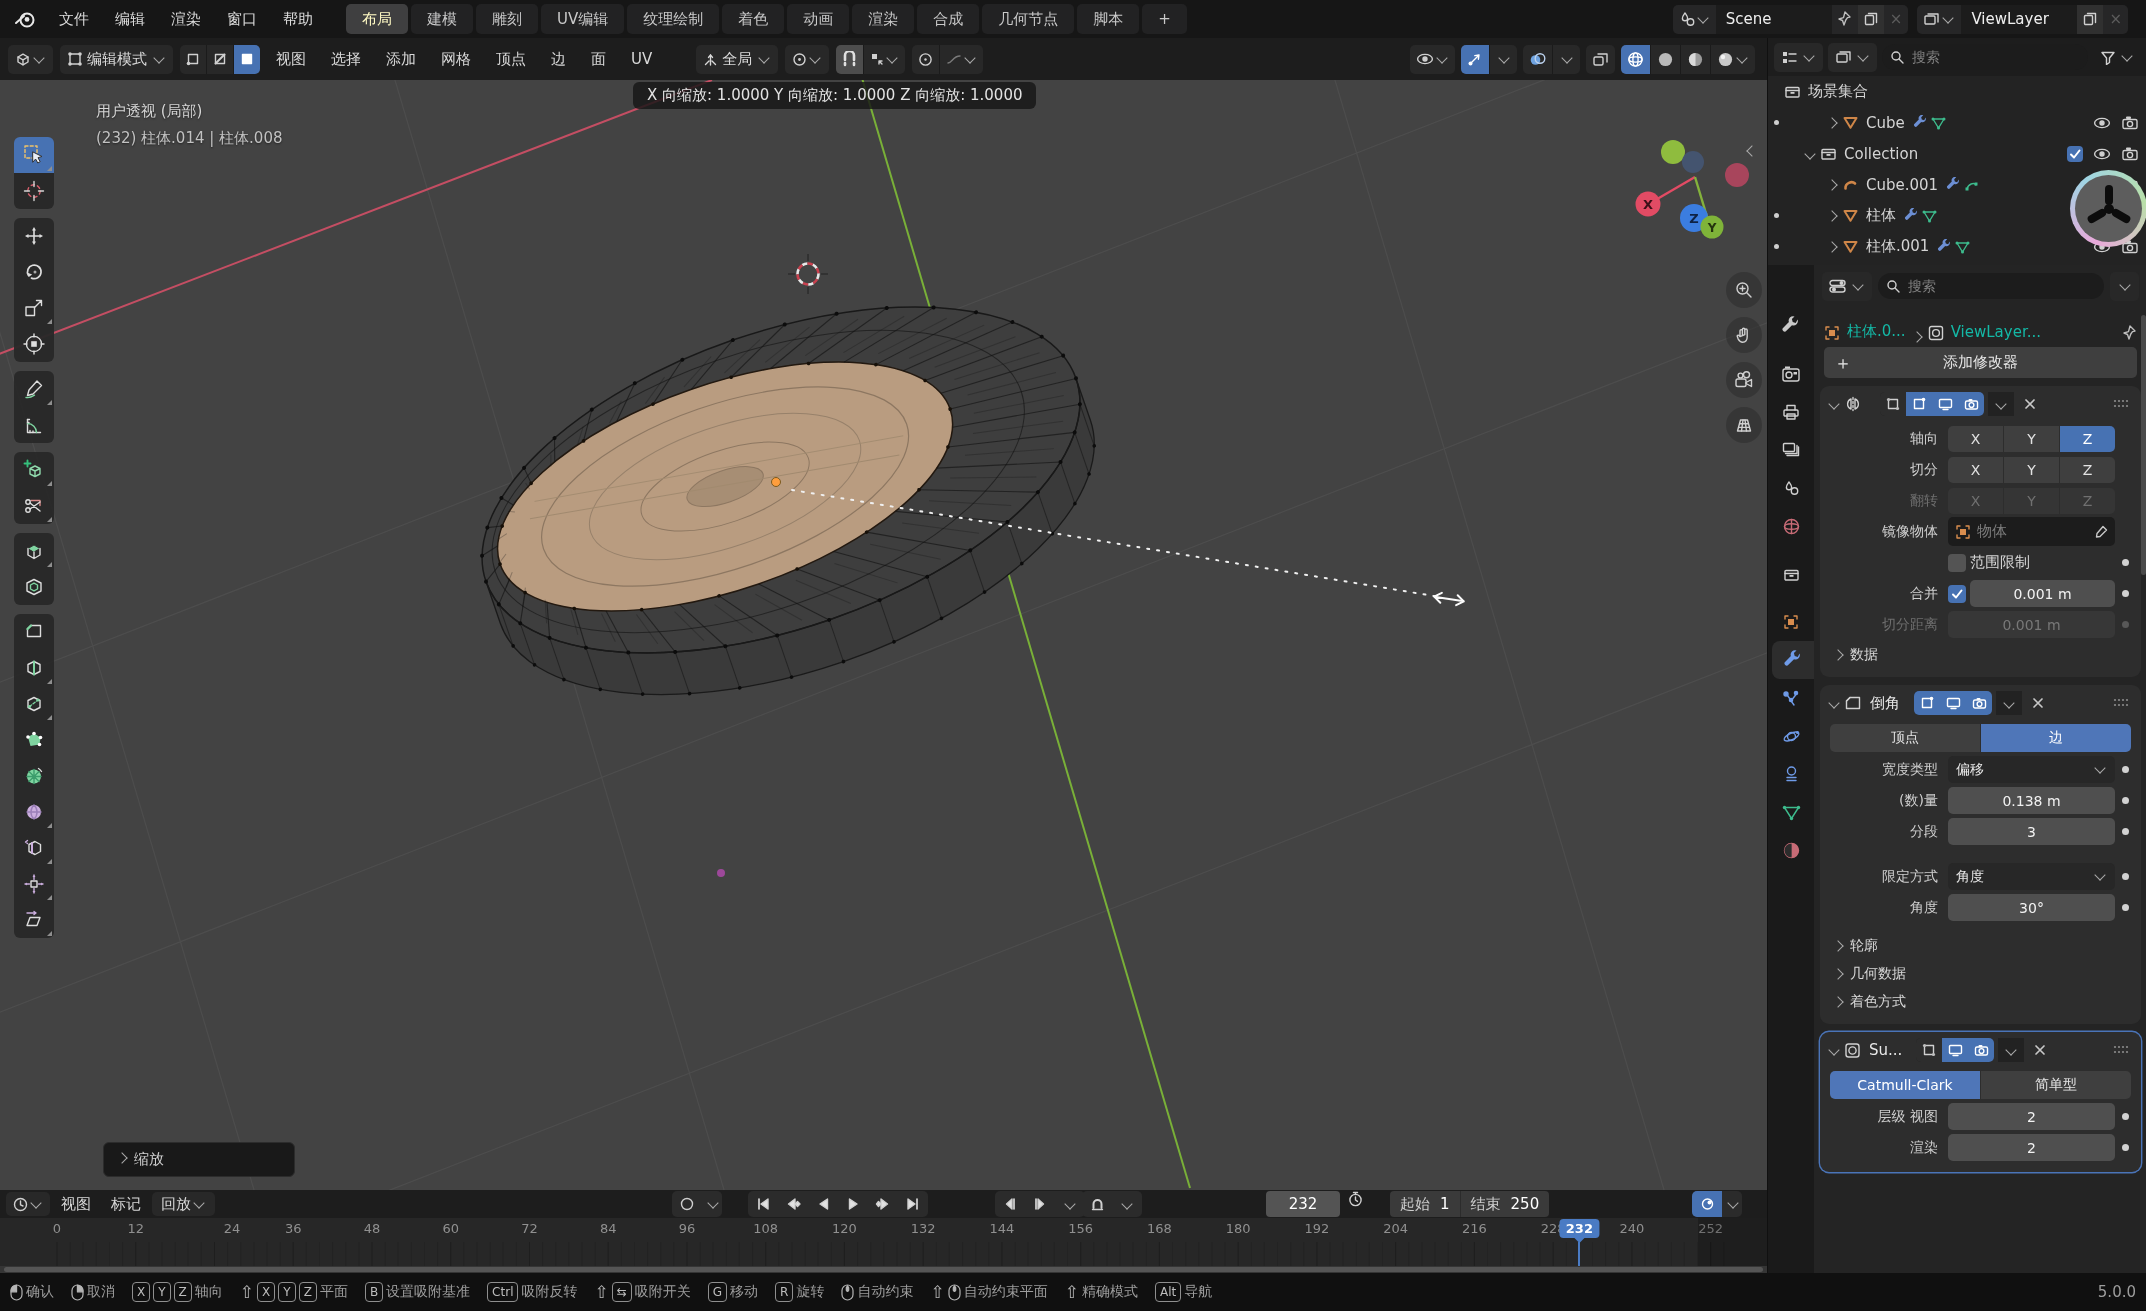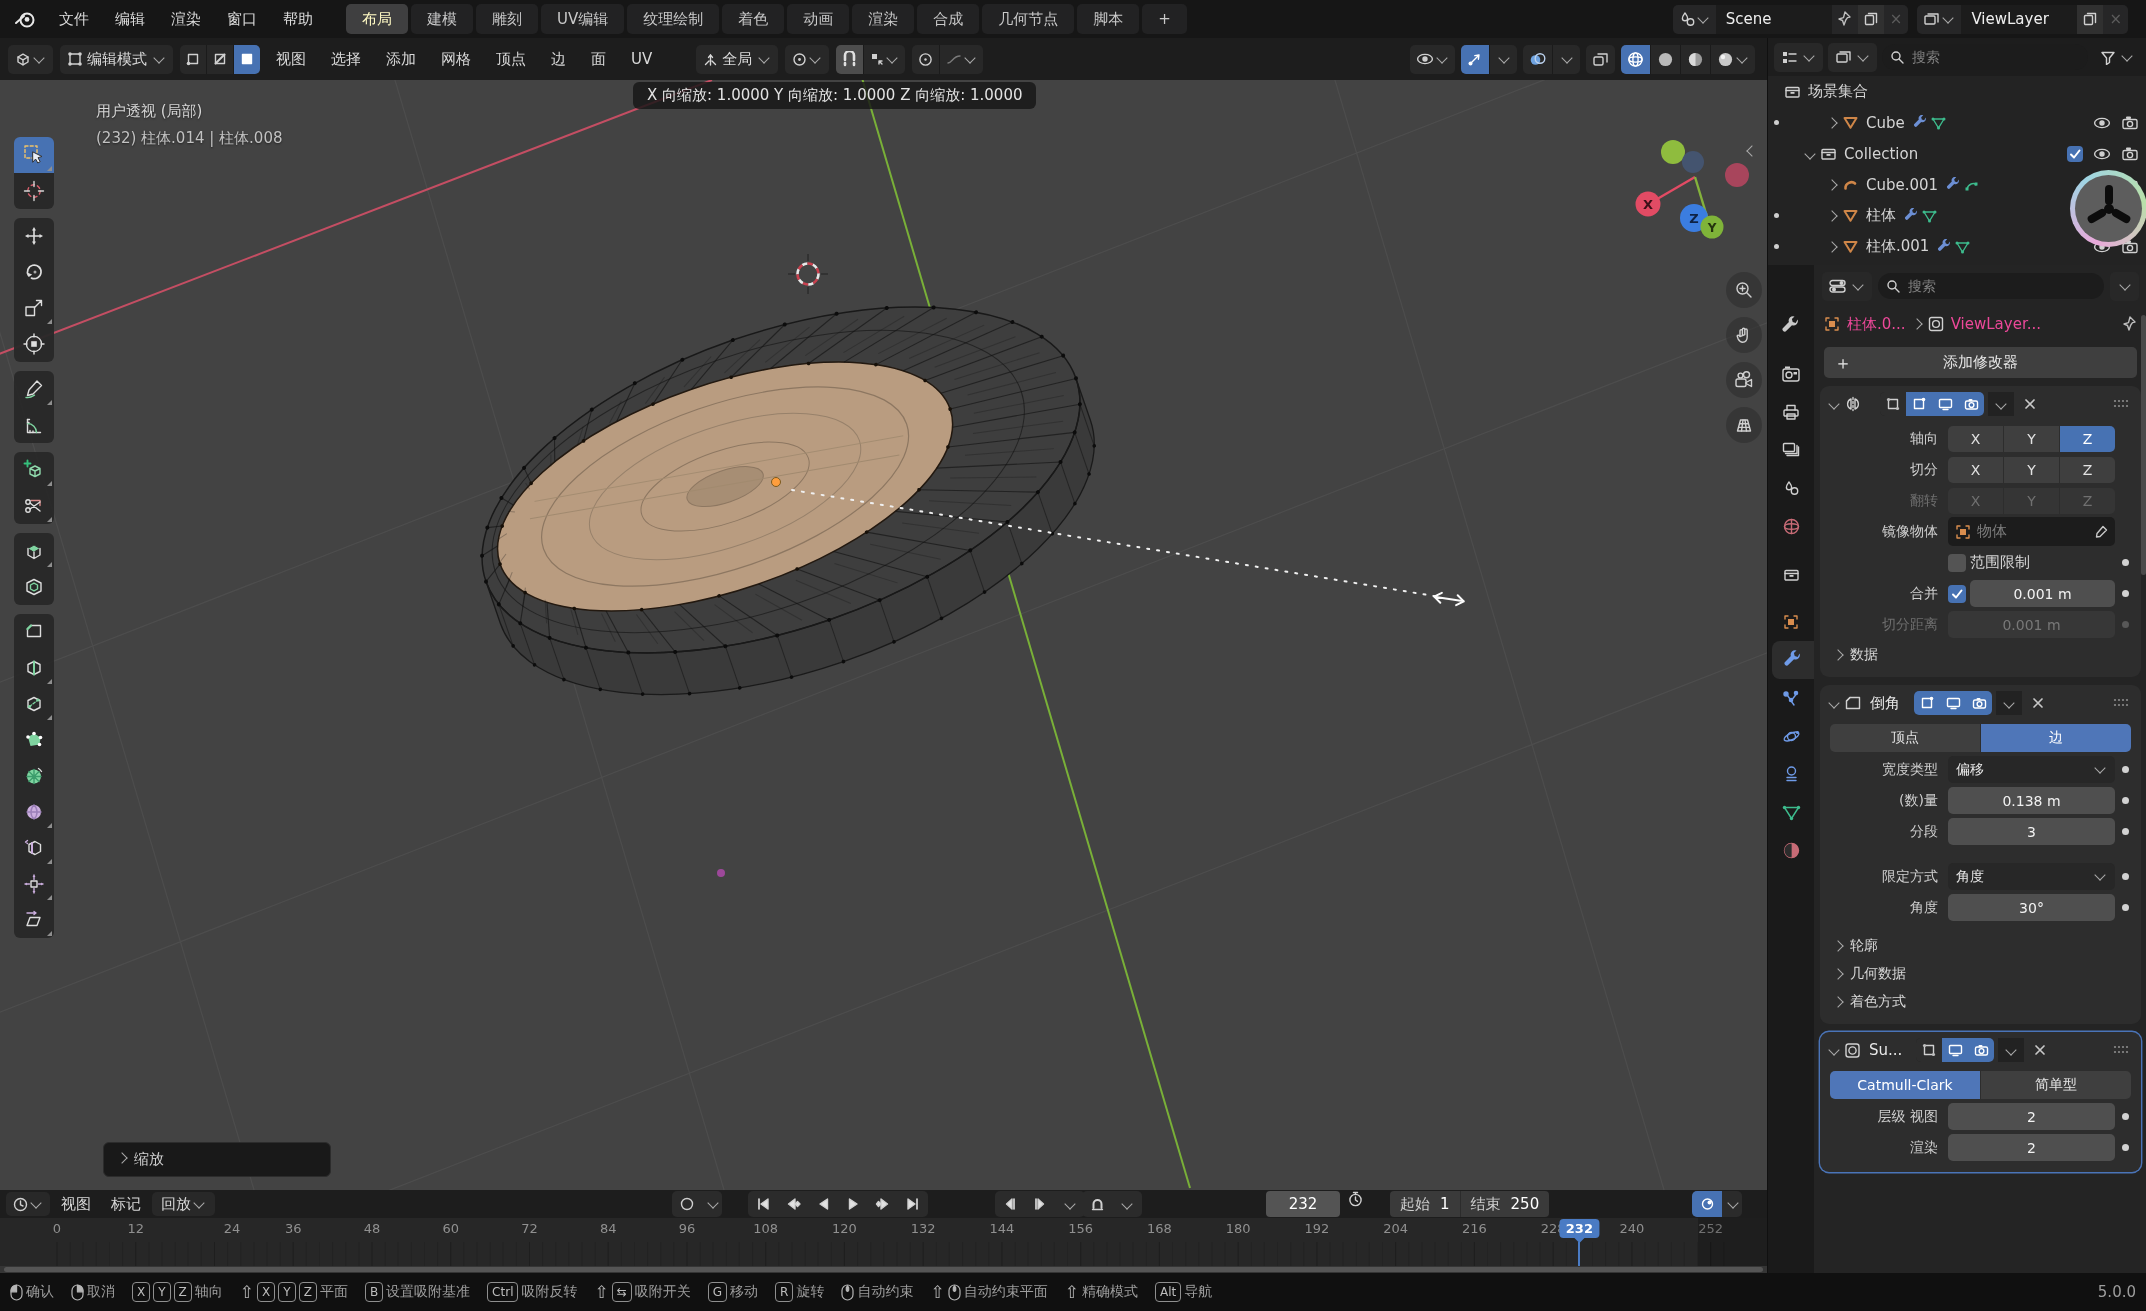--- a/index.html
+++ b/index.html
@@ -27,21 +27,21 @@
   .hgrp>*+*{border-left:1px solid #1b1b1b;}
   .tgl.on{background:#4772b3;}
   .hmenu{padding:0 9px;color:#d8d8d8;height:42px;display:flex;align-items:center;}
   
   #viewport{position:absolute;left:0;top:80px;width:1767px;height:1110px;background:#434343;overflow:hidden;}
   #vp-svg{position:absolute;left:0;top:0;}
   #vp-info{position:absolute;left:96px;top:18px;line-height:27px;color:#d6d6d6;text-shadow:0 1px 2px rgba(0,0,0,.5);}
   #vp-info .l2{color:#c2c2c2;}
   #scale-pill{position:absolute;left:633px;top:2px;height:27px;background:rgba(22,22,22,.82);border-radius:6px;
        display:flex;align-items:center;padding:0 14px;color:#e3e3e3;}
-  #op-panel{position:absolute;left:103px;top:1062px;width:228px;height:35px;background:#191919;border:1px solid #2c2c2c;border-radius:6px;display:flex;align-items:center;padding:0 10px;color:#cfcfcf;box-sizing:border-box;}
+  #op-panel{position:absolute;left:103px;top:1062px;width:192px;height:35px;background:#191919;border:1px solid #2c2c2c;border-radius:6px;display:flex;align-items:center;padding:0 10px;color:#cfcfcf;box-sizing:border-box;}
   #toolbar{position:absolute;left:14px;top:48px;display:flex;flex-direction:column;z-index:5;}
   .tool{width:40px;height:36px;background:rgba(41,41,41,.96);display:flex;align-items:center;justify-content:center;position:relative;}
   .tool.active{background:#4772b3;}
   .tool.grp-start{border-radius:6px 6px 0 0;margin-top:9px;}
   .tool.grp-end{border-radius:0 0 6px 6px;}
   .tool .corner{position:absolute;right:2px;bottom:2px;width:0;height:0;border-left:5px solid transparent;border-bottom:5px solid #8f8f8f;}
   .navbtn{position:absolute;width:36px;height:36px;border-radius:50%;background:rgba(47,47,47,.62);display:flex;align-items:center;justify-content:center;}
   #gizmo{position:absolute;left:1600px;top:40px;}
   #vp-collapse{position:absolute;left:1744px;top:70px;}
   
@@ -56,21 +56,21 @@
   .ol-dotcol{width:16px;display:flex;justify-content:center;flex:none;}
   .ol-dot{width:5px;height:5px;border-radius:50%;background:#cfcfcf;}
   .ol-badges{display:flex;gap:3px;margin-left:8px;}
   .ol-ctrl{display:flex;gap:10px;margin-left:auto;align-items:center;}
   #properties{position:absolute;left:0;top:227px;width:379px;height:1008px;background:#242424;overflow:hidden;}
   #prop-tabs{position:absolute;left:0;top:0;width:46px;height:1008px;background:#1a1a1a;display:flex;flex-direction:column;align-items:stretch;padding-top:42px;box-sizing:border-box;}
   .ptab{height:38px;display:flex;align-items:center;justify-content:center;}
   .ptab.active{background:#2d2d2d;border-radius:8px 0 0 8px;margin-left:4px;}
   #prop-main{position:absolute;left:46px;top:0;width:333px;height:1008px;background:#242424;}
   #prop-header{display:flex;align-items:center;gap:6px;height:42px;padding:0 8px;}
-  #prop-bc{display:flex;align-items:center;gap:7px;height:34px;padding:0 10px;color:#ec4899;}
+  #prop-bc{display:flex;align-items:flex-end;gap:7px;height:34px;padding:0 10px;color:#14b8a6;}
   #add-mod{margin:6px 10px;height:31px;background:#3f3f3f;border-radius:5px;display:flex;align-items:center;justify-content:center;position:relative;color:#e6e6e6;}
   #add-mod .plus{position:absolute;left:10px;color:#e6e6e6;font-size:18px;}
   .mod-panel{margin:8px 6px 0 6px;background:#2d2d2d;border-radius:9px;padding-bottom:8px;}
   .mod-panel.selected{box-shadow:0 0 0 1.4px #4a74b8;}
   .mod-head{display:flex;align-items:center;height:36px;padding:0 6px;gap:4px;}
   .mod-name{color:#e8e8e8;margin:0 4px;}
   .mtg{width:26px;height:24px;border-radius:0;display:flex;align-items:center;justify-content:center;background:#2d2d2d;}
   .mtg.on{background:#4772b3;}
   .mtg-grp{display:flex;border-radius:5px;overflow:hidden;background:#222;}
   .mrow{display:flex;align-items:center;height:29px;padding:0 6px 0 0;margin:2px 0;}

